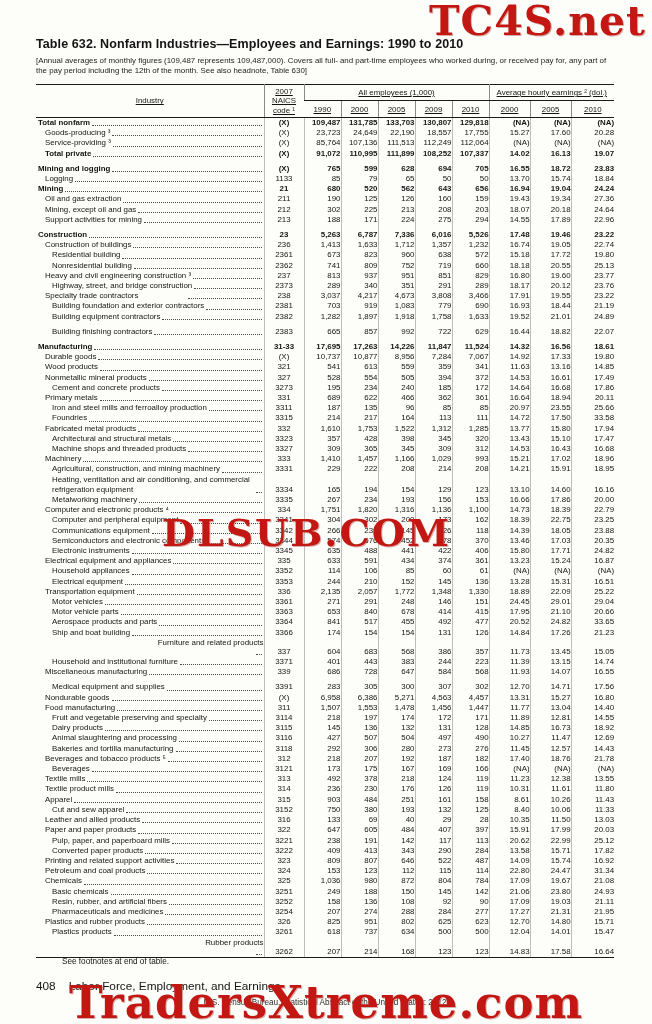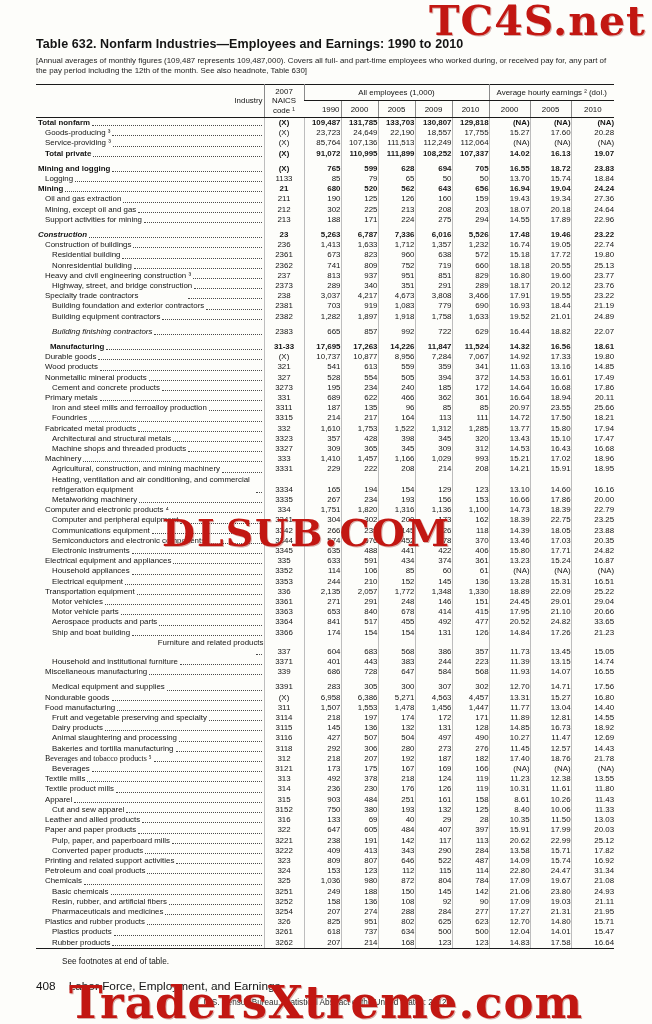--- a/index.html
+++ b/index.html
@@ -1,21 +1,21 @@
 <!DOCTYPE html>
 <html><head>
 <meta charset="utf-8">
 <style>
   html,body{margin:0;padding:0;}
   body{width:652px;height:1024px;background:#fdfdfa;font-family:"Liberation Sans",sans-serif;color:#141414;position:relative;overflow:hidden;}
   .title{position:absolute;top:37px;left:36px;width:582px;font-size:12.5px;font-weight:bold;letter-spacing:0.1px;}
   .headnote{position:absolute;top:56px;left:36px;width:578px;font-size:7.9px;line-height:9.6px;color:#222;}
   table.t{position:absolute;top:84px;left:36px;width:578px;border-collapse:collapse;table-layout:fixed;font-size:7.9px;border-top:1.5px solid #1a1a1a;}
-  .t th{font-weight:normal;text-align:center;vertical-align:middle;border-left:1px solid #8a8a8a;border-bottom:1px solid #1a1a1a;padding:2px 1px;line-height:9.3px;font-size:7.9px;}
-  .t th:first-child{border-left:none;text-align:right;}
+  .t th{font-weight:normal;text-align:center;vertical-align:middle;border-left:1px solid #8a8a8a;border-bottom:1px solid #1a1a1a;padding:2px 1px;line-height:9.3px;font-size:7.9px;text-decoration:underline;}
+  .t th:first-child{border-left:none;}
   .t tbody td{border-left:1px solid #bdbdbd;vertical-align:bottom;line-height:10.2px;padding:0;}
   .t tbody td:first-child{border-left:none;}
   .t tbody tr:last-child td{border-bottom:1.5px solid #1a1a1a;}
   .t tr.g td{padding-top:5px;}
   .t tr.b{font-weight:bold;}
   td.naics{text-align:center;}
   td.num{text-align:right;padding-right:3px;}
   .stub{display:flex;align-items:flex-end;}
   .lbl{flex:0 1 auto;}
   .leader{flex:1 0 6px;border-bottom:1.2px dotted #4a4a4a;margin:0 2px 2px 2px;min-width:6px;}
@@ -232,21 +232,21 @@
     <td class="num">171</td>
     <td class="num">224</td>
     <td class="num">275</td>
     <td class="num">294</td>
     <td class="num">14.55</td>
     <td class="num">17.89</td>
     <td class="num">22.96</td>
   </tr>
       <tr class="b g">
     <td>
-      <div class="stub" style="padding-left: 2px; font-style: italic;">
+      <div class="stub" style="padding-left: 2px;">
         <span class="lbl">Construction</span>
         <span class="leader"></span>
       </div>
     </td>
     <td class="naics">23</td>
     <td class="num">5,263</td>
     <td class="num">6,787</td>
     <td class="num">7,336</td>
     <td class="num">6,016</td>
     <td class="num">5,526</td>
@@ -385,38 +385,38 @@
     <td class="num">1,897</td>
     <td class="num">1,918</td>
     <td class="num">1,758</td>
     <td class="num">1,633</td>
     <td class="num">19.52</td>
     <td class="num">21.01</td>
     <td class="num">24.89</td>
   </tr>
       <tr class="g">
     <td>
-      <div class="stub" style="padding-left: 16px; font-style: italic;">
+      <div class="stub" style="padding-left: 16px;">
         <span class="lbl">Building finishing contractors</span>
         <span class="leader"></span>
       </div>
     </td>
     <td class="naics">2383</td>
     <td class="num">665</td>
     <td class="num">857</td>
     <td class="num">992</td>
     <td class="num">722</td>
     <td class="num">629</td>
     <td class="num">16.44</td>
     <td class="num">18.82</td>
     <td class="num">22.07</td>
   </tr>
       <tr class="b g">
     <td>
-      <div class="stub" style="padding-left: 2px; margin-left: 12px;">
+      <div class="stub" style="padding-left: 2px;">
         <span class="lbl">Manufacturing</span>
         <span class="leader"></span>
       </div>
     </td>
     <td class="naics">31-33</td>
     <td class="num">17,695</td>
     <td class="num">17,263</td>
     <td class="num">14,226</td>
     <td class="num">11,847</td>
     <td class="num">11,524</td>
@@ -534,21 +534,21 @@
       </div>
     </td>
     <td class="naics">3315</td>
     <td class="num">214</td>
     <td class="num">217</td>
     <td class="num">164</td>
     <td class="num">113</td>
     <td class="num">111</td>
     <td class="num">14.72</td>
     <td class="num">17.50</td>
-    <td class="num">18.21</td>
+    <td class="num">33.58</td>
   </tr>
       <tr>
     <td>
       <div class="stub" style="padding-left: 9px;">
         <span class="lbl">Fabricated metal products</span>
         <span class="leader"></span>
       </div>
     </td>
     <td class="naics">332</td>
     <td class="num">1,610</td>
@@ -1048,21 +1048,21 @@
     <td class="num">306</td>
     <td class="num">280</td>
     <td class="num">273</td>
     <td class="num">276</td>
     <td class="num">11.45</td>
     <td class="num">12.57</td>
     <td class="num">14.43</td>
   </tr>
       <tr>
     <td>
-      <div class="stub" style="padding-left: 9px; font-family: Liberation Serif, serif;">
+      <div class="stub" style="padding-left: 9px;">
         <span class="lbl">Beverages and tobacco products ⁵</span>
         <span class="leader"></span>
       </div>
     </td>
     <td class="naics">312</td>
     <td class="num">218</td>
     <td class="num">207</td>
     <td class="num">192</td>
     <td class="num">187</td>
     <td class="num">182</td>
@@ -1354,21 +1354,21 @@
     <td class="num">737</td>
     <td class="num">634</td>
     <td class="num">500</td>
     <td class="num">500</td>
     <td class="num">12.04</td>
     <td class="num">14.01</td>
     <td class="num">15.47</td>
   </tr>
       <tr>
     <td>
-      <div class="stub" style="padding-left: 16px;">
+      <div class="stub" style="padding-left: 16px; flex-direction: column;">
         <span class="lbl">Rubber products</span>
         <span class="leader"></span>
       </div>
     </td>
     <td class="naics">3262</td>
     <td class="num">207</td>
     <td class="num">214</td>
     <td class="num">168</td>
     <td class="num">123</td>
     <td class="num">123</td>

